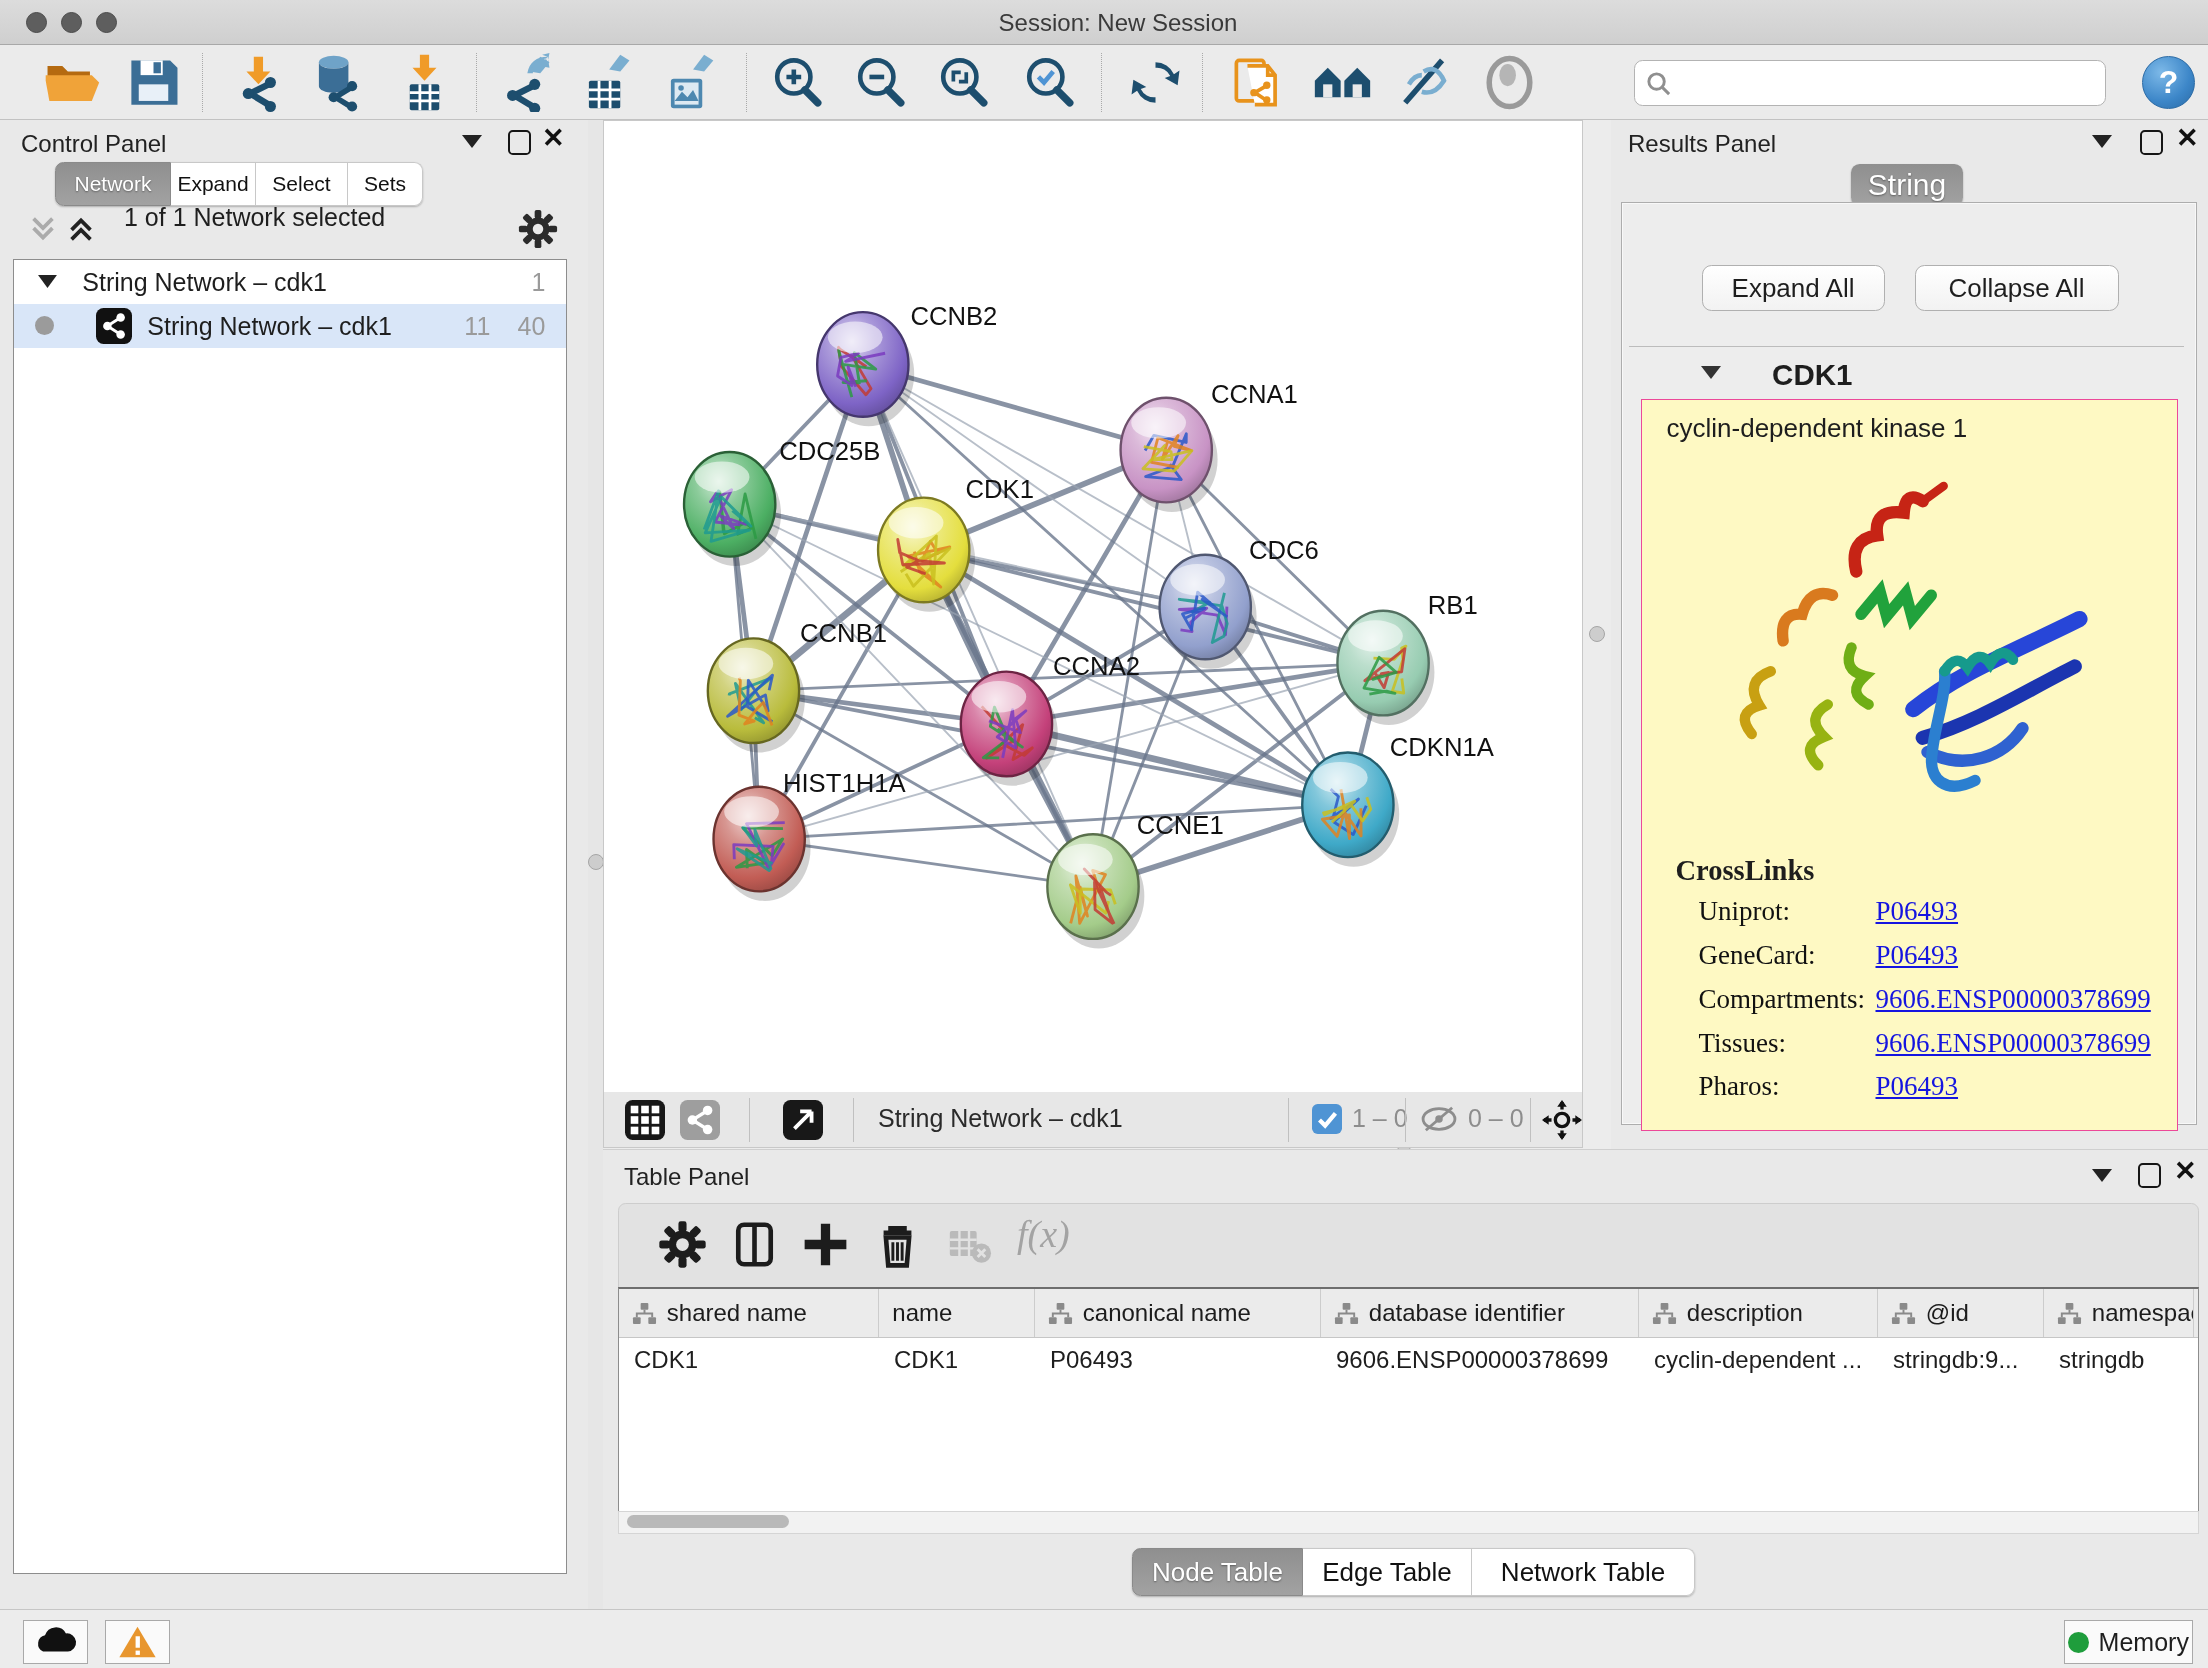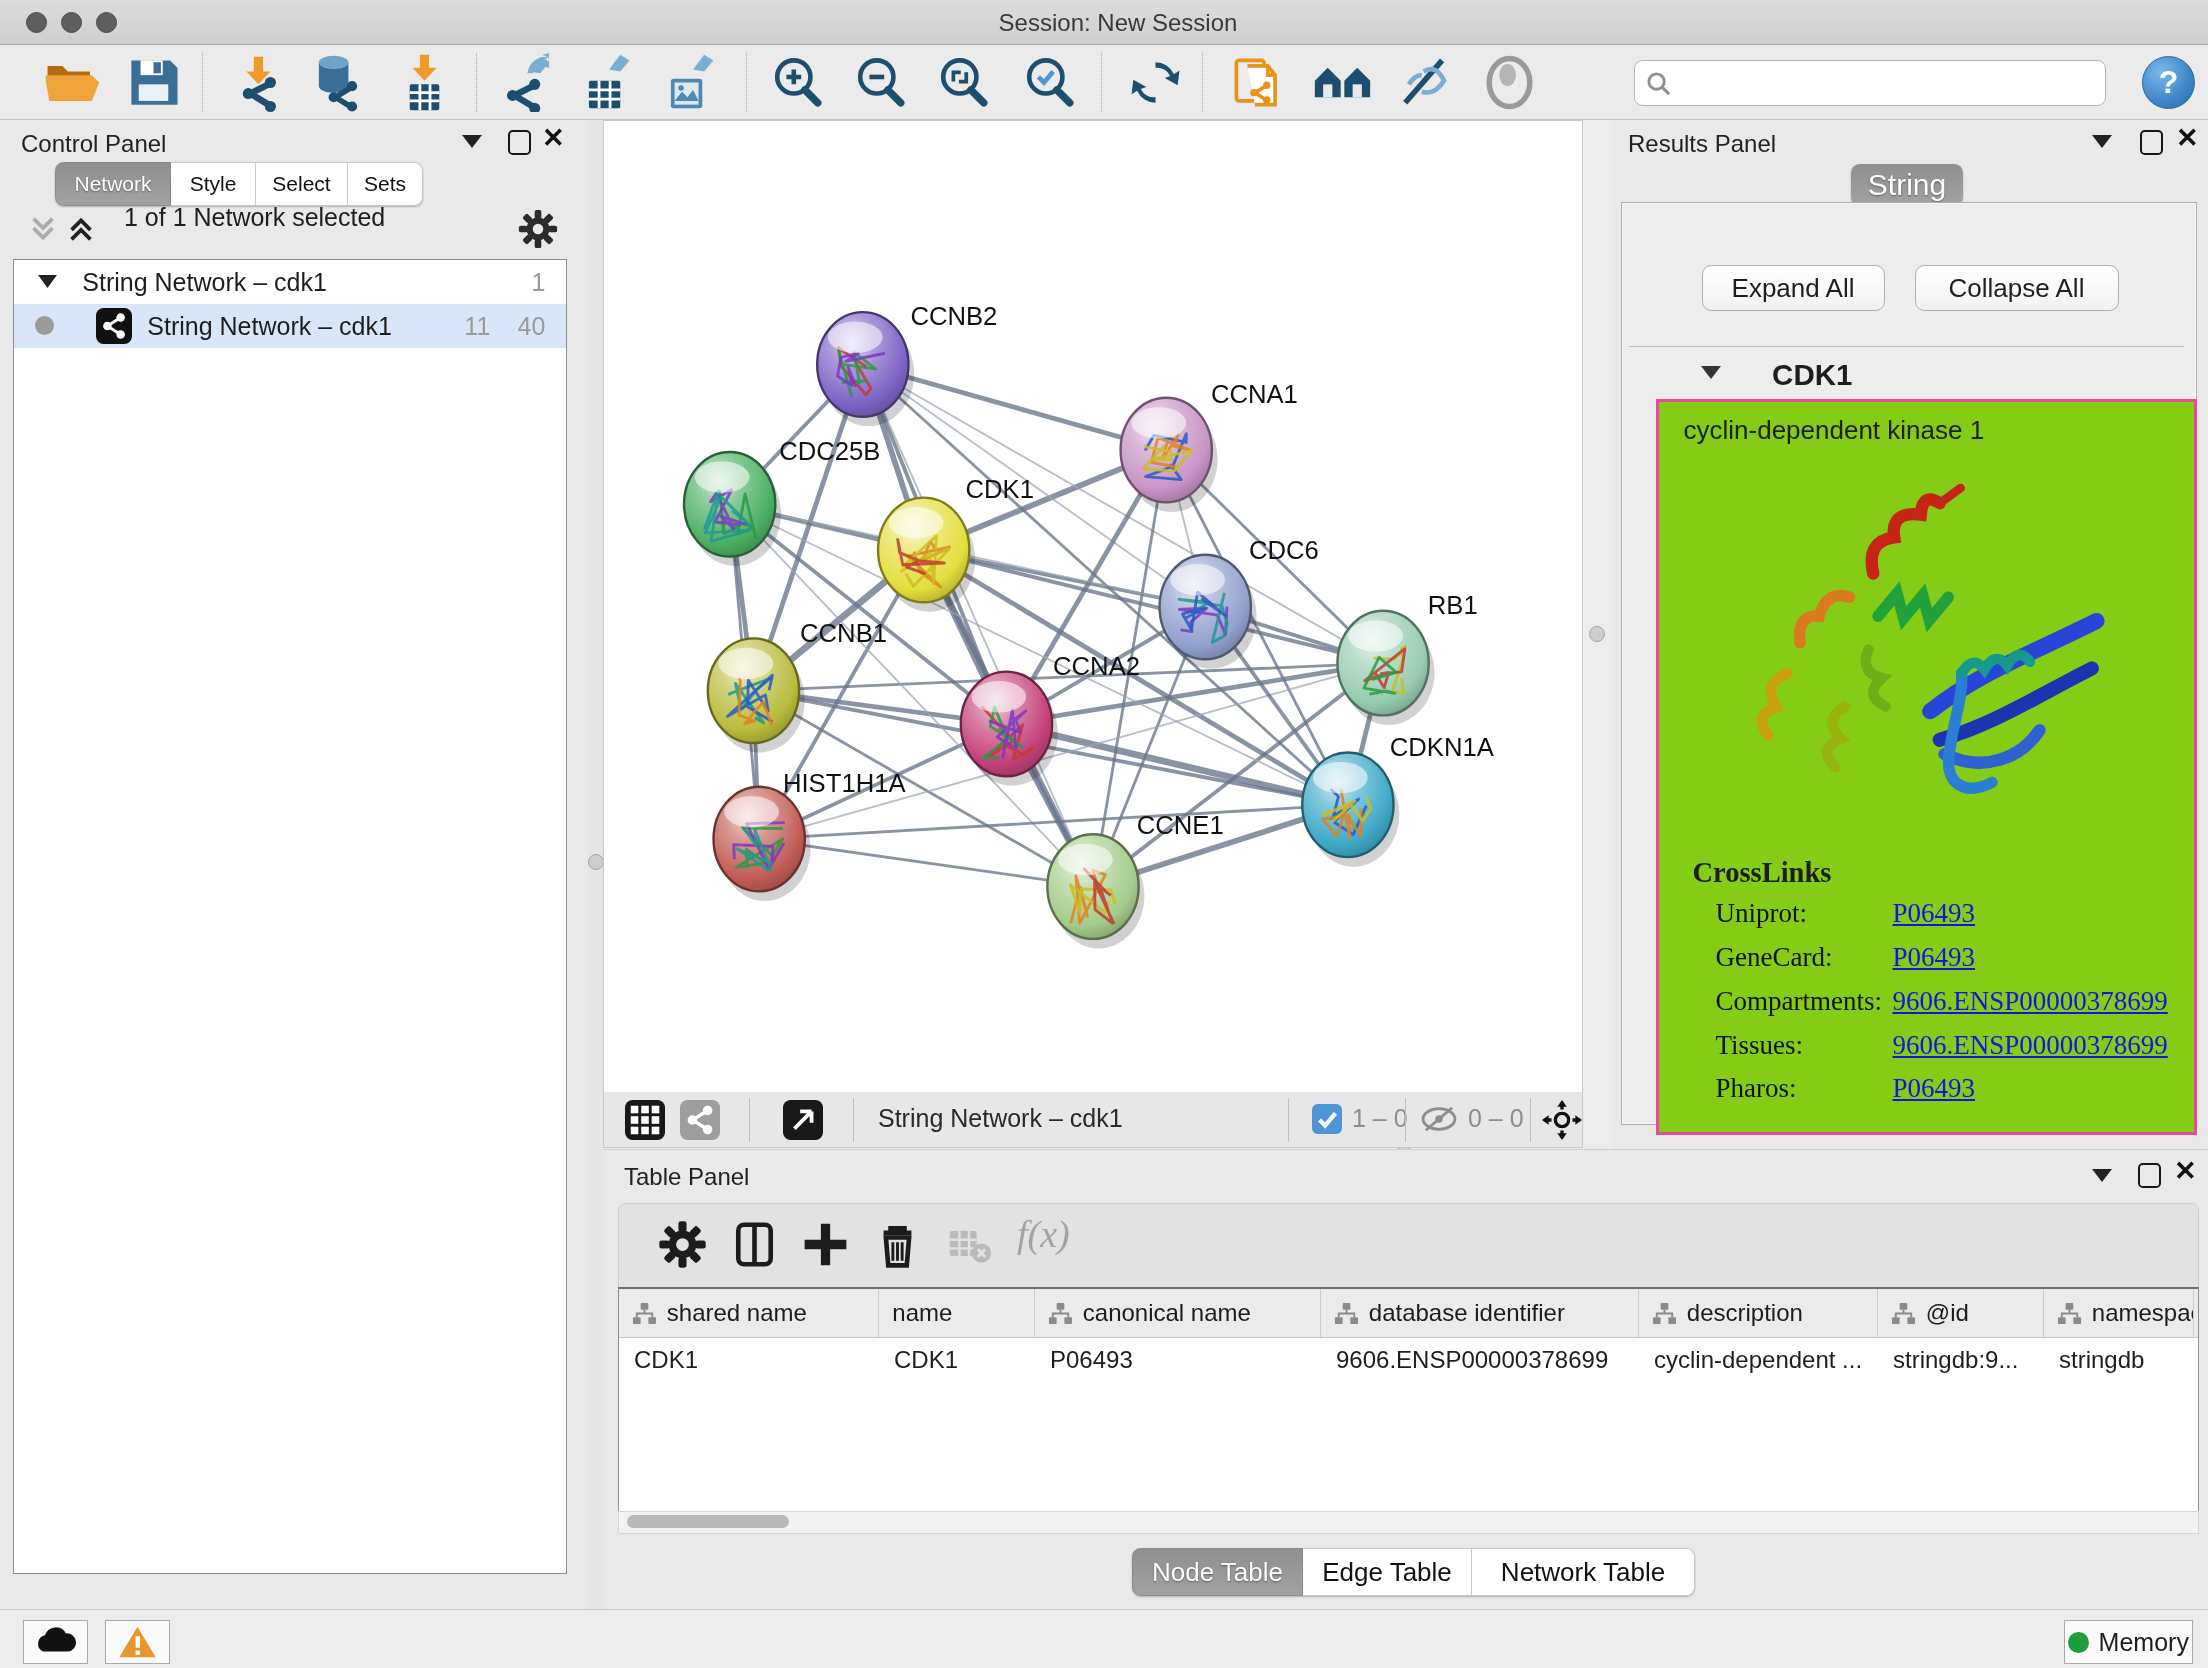--- a/index.html
+++ b/index.html
@@ -73,21 +73,21 @@
   
   .rpanel{left:1611px;top:120px;width:597px;height:1029px;background:#e9e9e9;}
   .rtab{position:absolute;left:240px;top:44px;width:112px;height:42px;border-radius:8.6px;
         background:linear-gradient(#8f8f8f,#a2a2a2);color:#fff;text-align:center;line-height:42px;
         font-size:30px;text-shadow:0 1px 1.9px rgba(0,0,0,.4);box-shadow:0 1px 1.9px rgba(0,0,0,.3);}
   .rbox{position:absolute;left:9.5px;top:82px;width:574px;height:921px;background:#ededed;
         border:1.9px solid #adadad;box-shadow:inset 0 0 0 1px #f8f8f8;}
   .rbtn{position:absolute;top:62px;height:44px;background:linear-gradient(#ffffff,#f2f2f2);
         border:1px solid #b0b0b0;border-radius:9.5px;font-size:26px;text-align:center;line-height:44px;}
   .rsect{position:absolute;left:7.6px;top:143px;width:555px;height:53px;border-top:1.9px solid #bcbcbc;}
-  .rwhite{position:absolute;left:34px;top:196px;width:535px;height:730px;background:#84cc16;border:3px solid #ec4899;}
+  .rwhite{position:absolute;left:19px;top:196px;width:535px;height:730px;background:#fef9c3;border:1px solid #ec4899;}
   .xl-title{font-family:"Liberation Serif",serif;font-weight:bold;font-size:28.5px;}
   .xl-label{font-family:"Liberation Serif",serif;font-size:27px;color:#111;}
   .xl-link{font-family:"Liberation Serif",serif;font-size:27px;color:#1515e0;text-decoration:underline;}
 
   
   .tpanel{left:603px;top:1149px;width:1605px;height:460px;background:#e9e9e9;border-top:1.9px solid #cfcfcf;}
   .tbox{position:absolute;left:15px;top:53px;width:1579px;height:84px;background:#e2e2e2;
         border:1px solid #cdcdcd;border-radius:7.6px 7.6px 0 0;}
   .ticon{position:absolute;top:15px;width:51px;height:51px;}
   .tablegrid{position:absolute;left:15px;top:137px;width:1579px;height:224px;background:#fff;
@@ -290,21 +290,21 @@
   </div>
 
   <div class="abs cpanel">
     <span class="ptitle abs" style="left:21px;top:9.5px">Control Panel</span>
     <span class="pctl-tri abs" style="left:462px;top:15px"></span>
     <span class="pctl-sq abs" style="left:508px;top:9.5px"></span>
     <span class="pctl-x abs" style="left:542px;top:7.6px">✕</span>
 
     <div class="seg abs" style="left:55px;top:42px">
       <div class="tab sel" style="width:114px">Network</div>
-      <div class="tab" style="width:84px">Style</div>
+      <div class="tab" style="width:84px">Expand</div>
       <div class="tab" style="width:91px">Select</div>
       <div class="tab" style="width:74px">Sets</div>
     </div>
 
     <div class="infobar">
       <svg class="abs" style="left:27px;top:11.4px;width:32px;height:32px" viewBox="0 0 34 34" width="32" height="32">
           <path d="M7 6l10 10 10-10M7 16l10 10 10-10" stroke="#ababab" stroke-width="4" fill="none"></path>
         </svg>
       <svg class="abs" style="left:65px;top:11.4px;width:32px;height:32px" viewBox="0 0 34 34" width="32" height="32">
           <path d="M7 28l10-10 10 10M7 18l10-10 10 10" stroke="#222" stroke-width="4" fill="none"></path>

